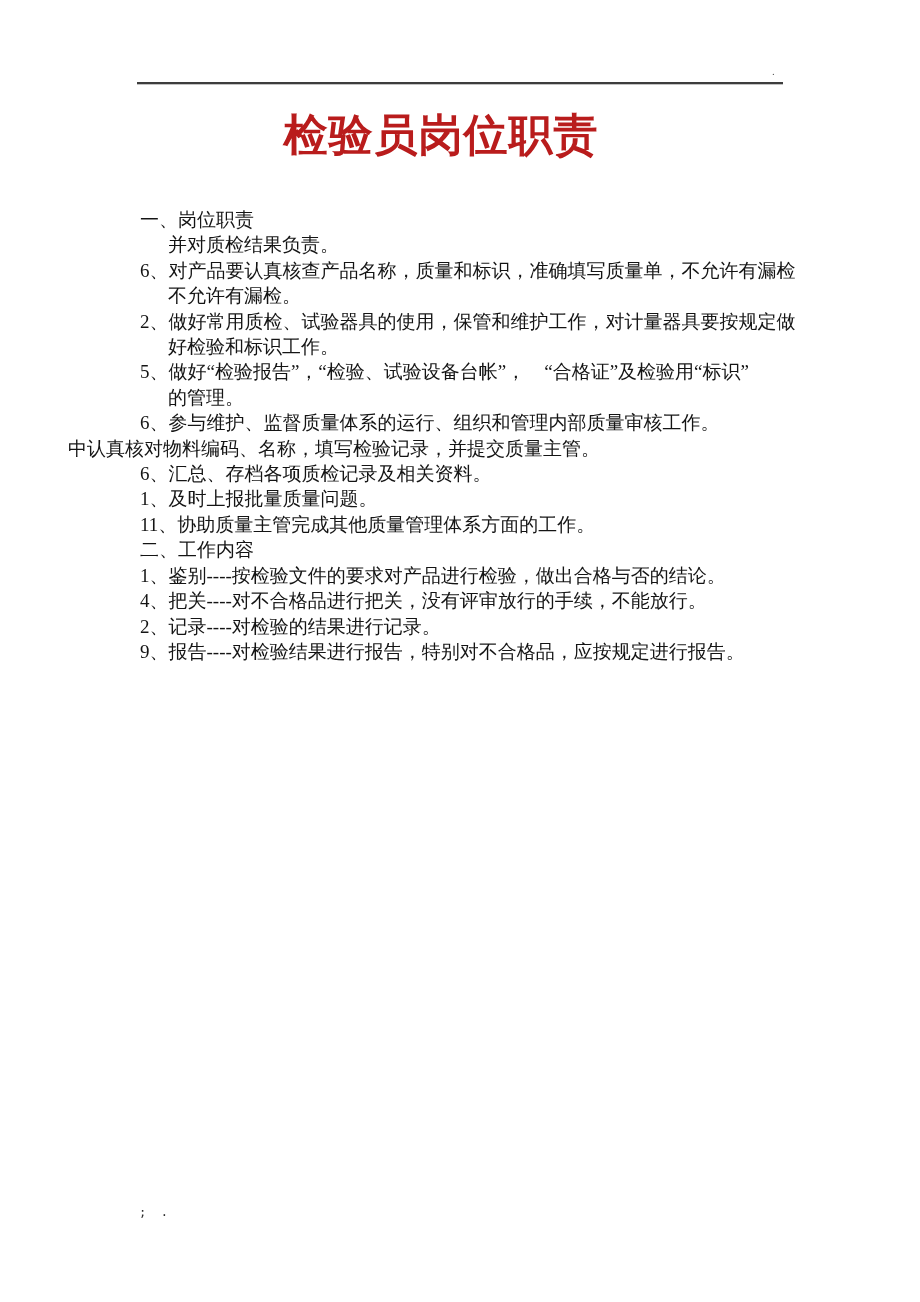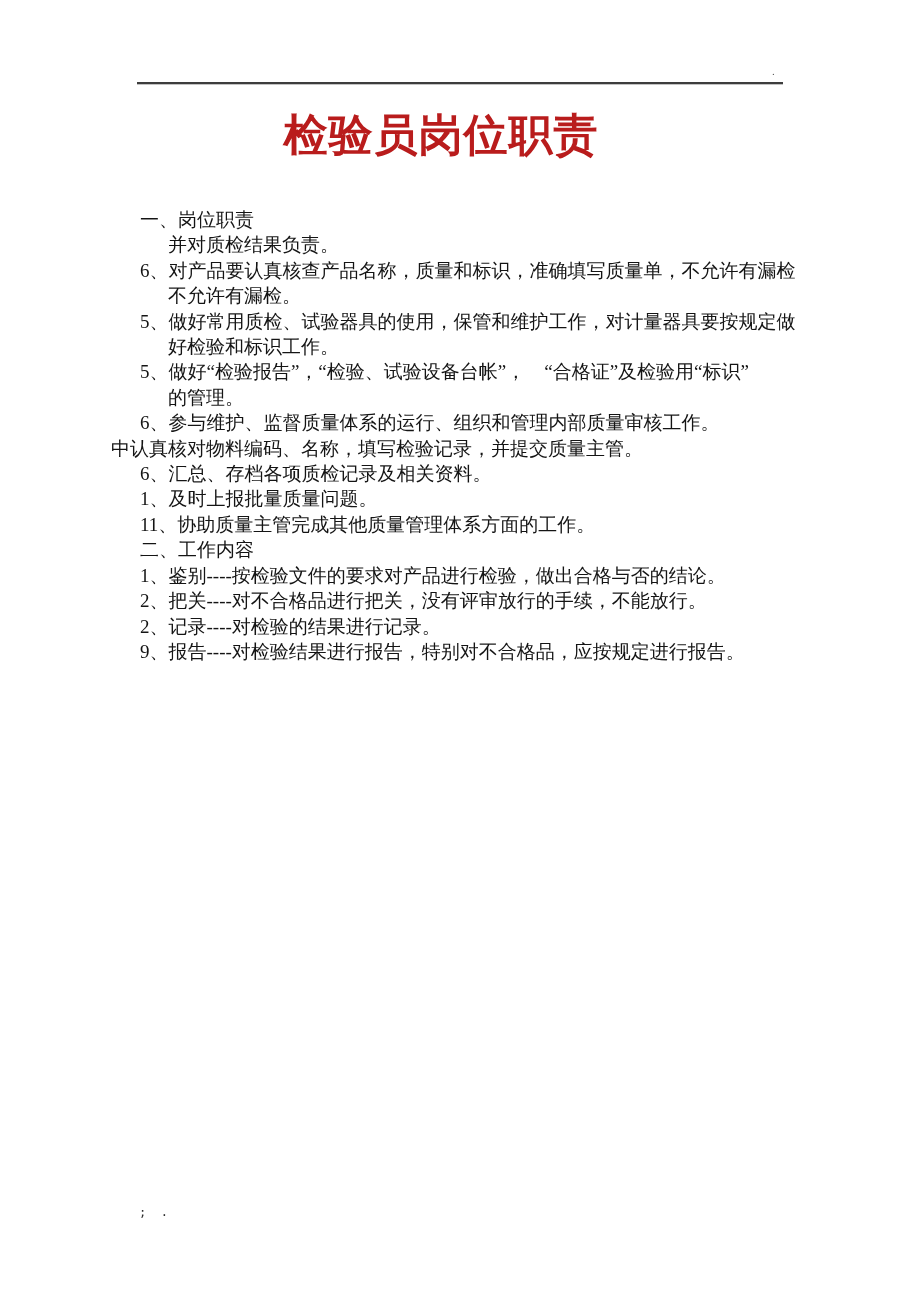--- a/index.html
+++ b/index.html
@@ -54,21 +54,21 @@
     width: 808px;
     font-size: 19px;
     line-height: 25.4px;
     color: #141414;
   }
   .line {
     white-space: pre;
   }
   .indent-num    { padding-left: 140px; }
   .indent-text   { padding-left: 168px; }
-  .indent-margin { padding-left: 111px; }
+  .indent-margin { padding-left: 68px; }
   .section-heading { color: #141414; }
   .footer-mark {
     position: absolute;
     left: 139px;
     top: 1205px;
     font-size: 12px;
     line-height: 14px;
     color: #2e2e2e;
     font-family: "DejaVu Sans Mono", monospace;
     white-space: pre;
@@ -79,29 +79,29 @@
 
 <div class="page">
   <div class="header-rule"></div>
   <div class="header-stray-mark">.</div>
   <h1 class="doc-title">检验员岗位职责</h1>
   <div class="doc-body" id="doc-body">
       <div class="line indent-num section-heading">一、岗位职责</div>
       <div class="line indent-text">并对质检结果负责。</div>
       <div class="line indent-num">6、对产品要认真核查产品名称，质量和标识，准确填写质量单，不允许有漏检</div>
       <div class="line indent-text">不允许有漏检。</div>
-      <div class="line indent-num">5、做好常用质检、试验器具的使用，保管和维护工作，对计量器具要按规定做</div>
+      <div class="line indent-num">2、做好常用质检、试验器具的使用，保管和维护工作，对计量器具要按规定做</div>
       <div class="line indent-text">好检验和标识工作。</div>
       <div class="line indent-num">5、做好“检验报告”，“检验、试验设备台帐”，　“合格证”及检验用“标识”</div>
       <div class="line indent-text">的管理。</div>
       <div class="line indent-num">6、参与维护、监督质量体系的运行、组织和管理内部质量审核工作。</div>
       <div class="line indent-margin">中认真核对物料编码、名称，填写检验记录，并提交质量主管。</div>
       <div class="line indent-num">6、汇总、存档各项质检记录及相关资料。</div>
       <div class="line indent-num">1、及时上报批量质量问题。</div>
       <div class="line indent-num">11、协助质量主管完成其他质量管理体系方面的工作。</div>
       <div class="line indent-num section-heading">二、工作内容</div>
       <div class="line indent-num">1、鉴别----按检验文件的要求对产品进行检验，做出合格与否的结论。</div>
-      <div class="line indent-num">2、把关----对不合格品进行把关，没有评审放行的手续，不能放行。</div>
+      <div class="line indent-num">4、把关----对不合格品进行把关，没有评审放行的手续，不能放行。</div>
       <div class="line indent-num">2、记录----对检验的结果进行记录。</div>
       <div class="line indent-num">9、报告----对检验结果进行报告，特别对不合格品，应按规定进行报告。</div>
     </div>
   <div class="footer-mark">;  .</div>
 </div>
 
 </body></html>

